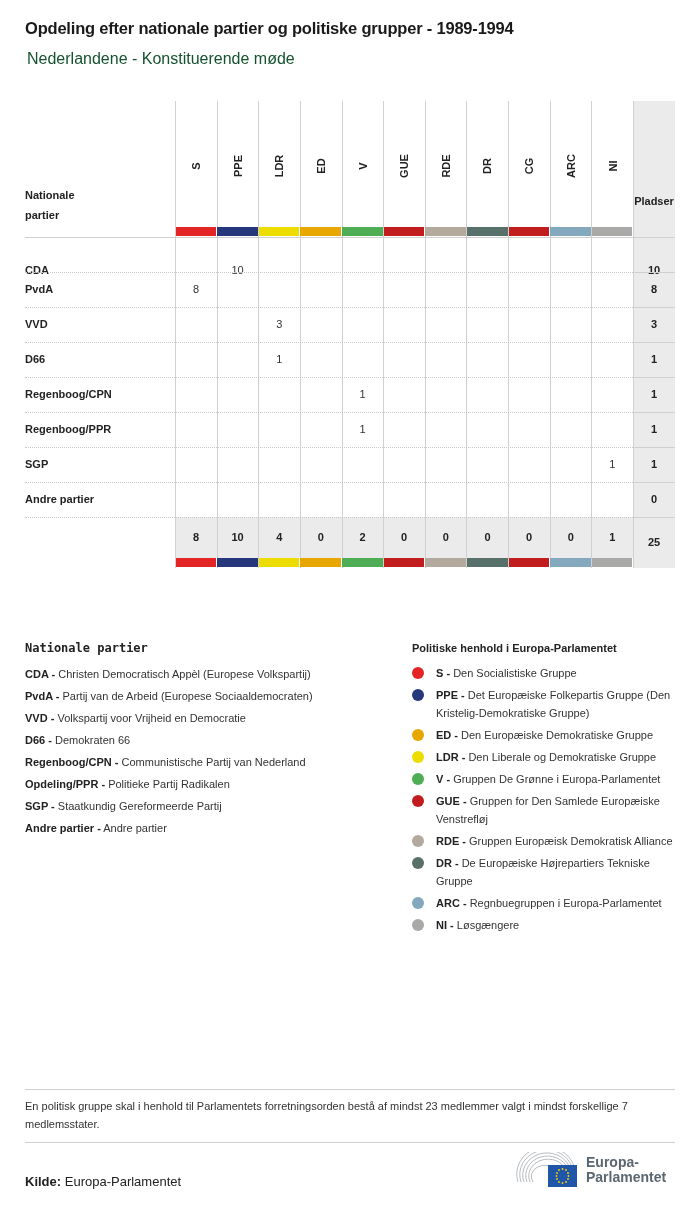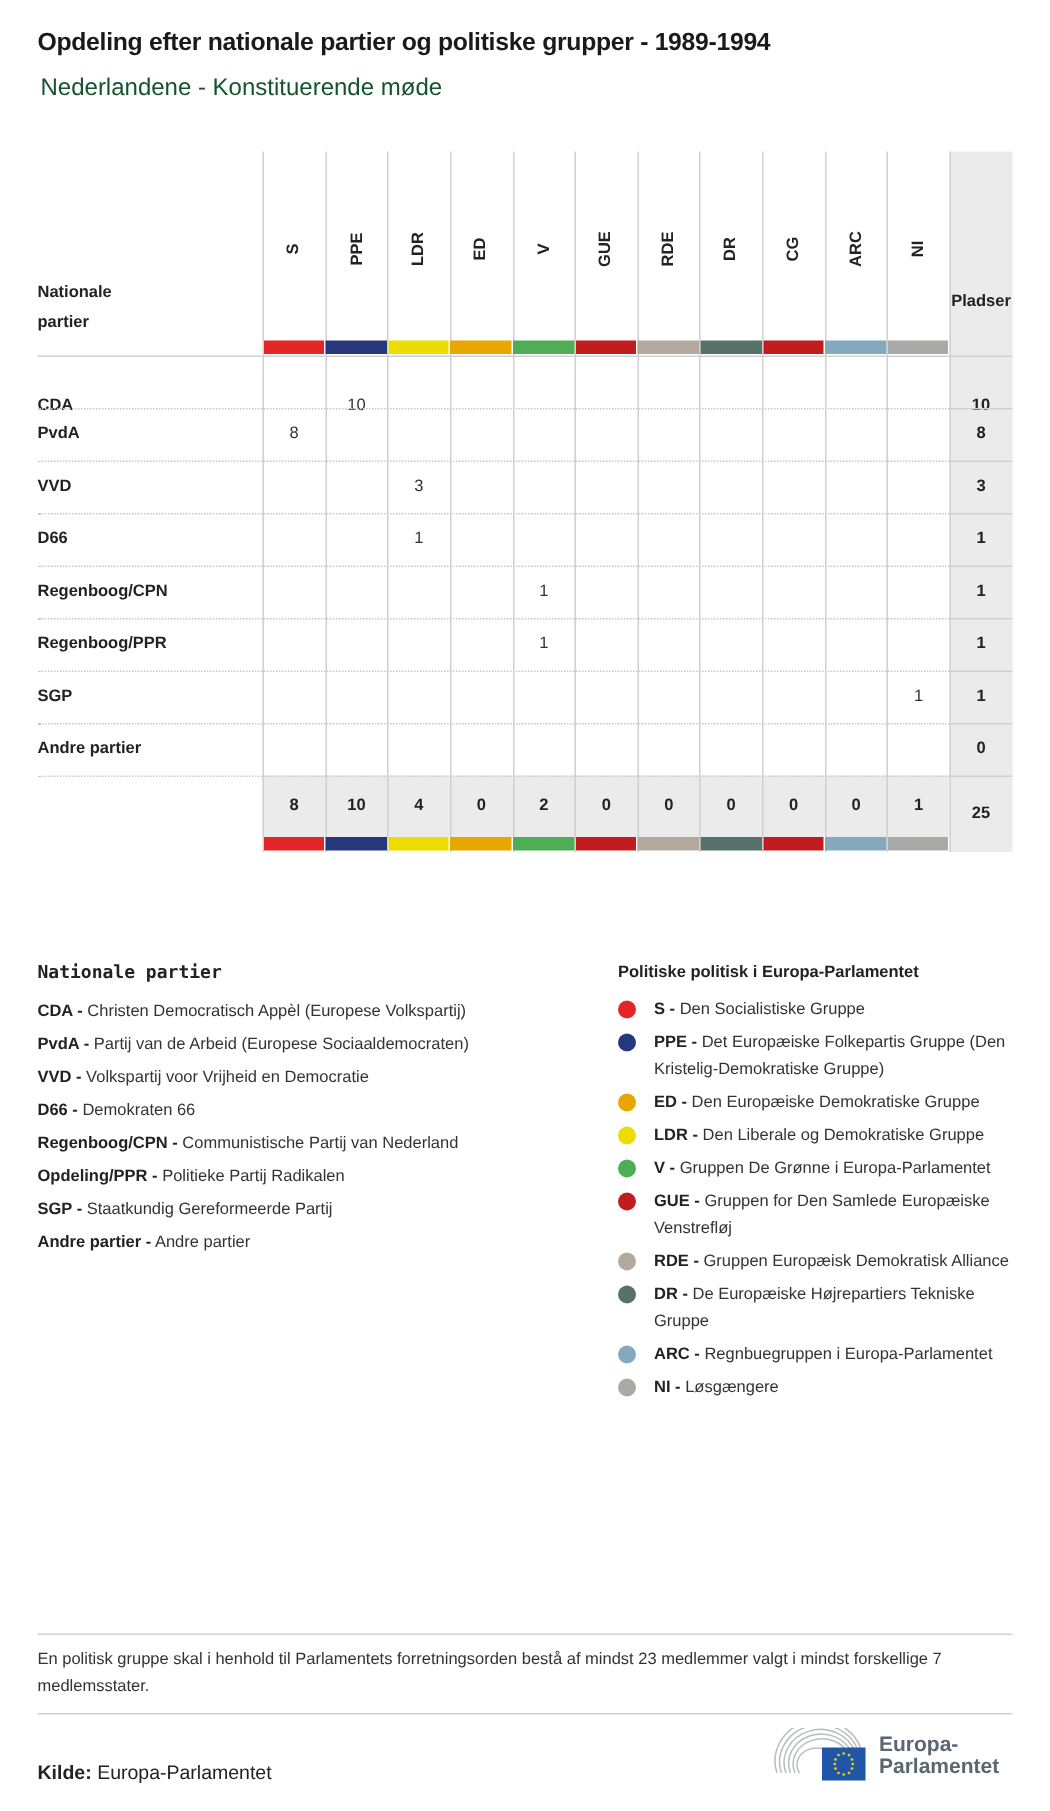--- a/index.html
+++ b/index.html
@@ -288,21 +288,21 @@
       <div class="item"><b>VVD -</b> <span>Volkspartij voor Vrijheid en Democratie</span></div>
       <div class="item"><b>D66 -</b> <span>Demokraten 66</span></div>
       <div class="item"><b>Regenboog/CPN -</b> <span>Communistische Partij van Nederland</span></div>
       <div class="item"><b>Opdeling/PPR -</b> <span>Politieke Partij Radikalen</span></div>
       <div class="item"><b>SGP -</b> <span>Staatkundig Gereformeerde Partij</span></div>
       <div class="item"><b>Andre partier -</b> <span>Andre partier</span></div>
     </div>
 </div>
 
 <div class="legend-right">
-  <div class="hd">Politiske politisk i Europa-Parlamentet</div>
+  <div class="hd">Politiske henhold i Europa-Parlamentet</div>
   <div id="grplist">
       <div class="item"><span class="dot" style="background: rgb(227, 37, 38);"></span><b>S -</b> <span>Den Socialistiske Gruppe</span></div>
       <div class="item"><span class="dot" style="background: rgb(39, 55, 124);"></span><b>PPE -</b> <span>Det Europæiske Folkepartis Gruppe (Den Kristelig-Demokratiske Gruppe)</span></div>
       <div class="item"><span class="dot" style="background: rgb(232, 166, 0);"></span><b>ED -</b> <span>Den Europæiske Demokratiske Gruppe</span></div>
       <div class="item"><span class="dot" style="background: rgb(236, 220, 0);"></span><b>LDR -</b> <span>Den Liberale og Demokratiske Gruppe</span></div>
       <div class="item"><span class="dot" style="background: rgb(79, 173, 85);"></span><b>V -</b> <span>Gruppen De Grønne i Europa-Parlamentet</span></div>
       <div class="item"><span class="dot" style="background: rgb(193, 28, 30);"></span><b>GUE -</b> <span>Gruppen for Den Samlede Europæiske Venstrefløj</span></div>
       <div class="item"><span class="dot" style="background: rgb(179, 170, 157);"></span><b>RDE -</b> <span>Gruppen Europæisk Demokratisk Alliance</span></div>
       <div class="item"><span class="dot" style="background: rgb(88, 112, 106);"></span><b>DR -</b> <span>De Europæiske Højrepartiers Tekniske Gruppe</span></div>
       <div class="item"><span class="dot" style="background: rgb(132, 169, 190);"></span><b>ARC -</b> <span>Regnbuegruppen i Europa-Parlamentet</span></div>

